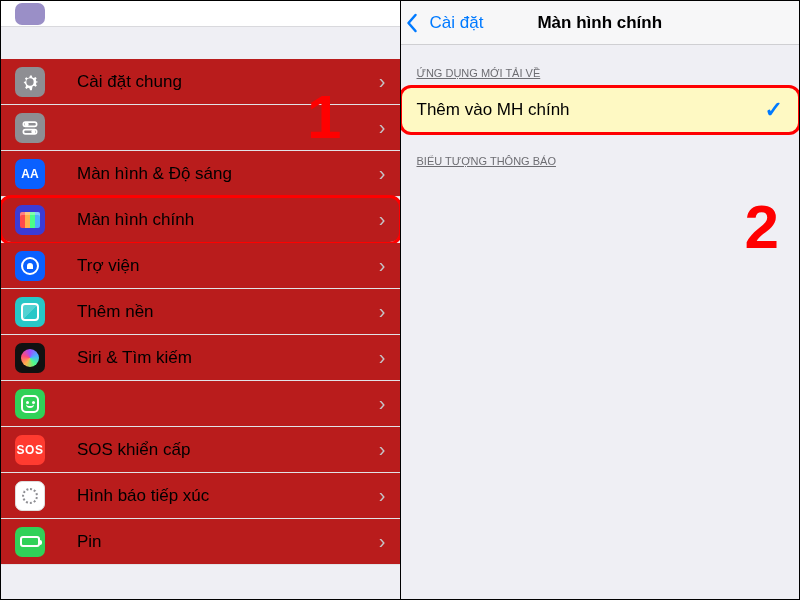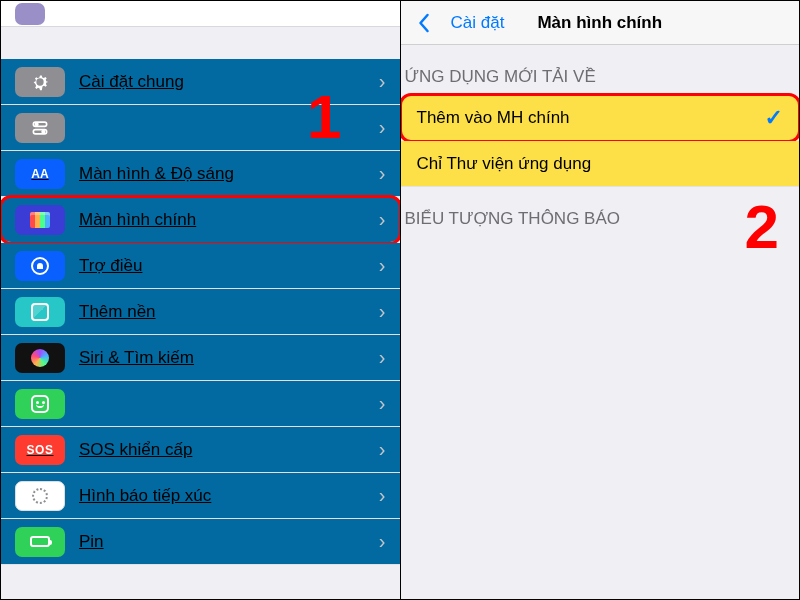--- a/index.html
+++ b/index.html
@@ -4,23 +4,23 @@
 <style>
   * { box-sizing: border-box; margin: 0; padding: 0; }
   html, body { width: 800px; height: 600px; font-family: -apple-system, "Helvetica Neue", Arial, sans-serif; overflow: hidden; }
   body { display: flex; border: 1px solid #000; background: #fff; }
   .panel { flex: 1; height: 100%; background: #efeff4; overflow: hidden; position: relative; }
   .panel.left { border-right: 1px solid #000; }
   
   .cut-row { background:#fff; height:26px; display:flex; align-items:center; padding:0 14px; border-bottom:1px solid #d9d9dd; }
   .cut-icon { width:30px; height:22px; background:#9a8fc7; border-radius:7px; margin-right:12px; }
   .gap { height:32px; }
-  .row { background:#0369a1; height:46px; display:flex; align-items:center; padding:0 14px; border-bottom:1px solid #e2e2e6; position:relative;text-decoration:underline; }
+  .row { background:#b91c1c; height:46px; display:flex; align-items:center; padding:0 14px; border-bottom:1px solid #e2e2e6; position:relative; }
   .row:first-of-type { border-top:1px solid #e2e2e6; }
-  .icon { width:50px; height:30px; border-radius:7px; margin-right:14px; flex-shrink:0; display:flex; align-items:center; justify-content:center; }
+  .icon { width:30px; height:30px; border-radius:7px; margin-right:32px; flex-shrink:0; display:flex; align-items:center; justify-content:center; }
   .label { font-size:17px; color:#000; }
   .chev { position:absolute; right:14px; color:#c5c5c8; font-size:20px; font-weight:300; }
   .highlight-left { outline:3px solid #f00; outline-offset:-1px; border-radius:10px; }
   .badge { position:absolute; color:#f00; font-size:62px; font-weight:700; font-family:"Arial Black",Arial; pointer-events:none; }
   
   .ic-general { background:#8e8e93; }
   .ic-general svg { width:22px; height:22px; }
   .ic-control { background:#8e8e93; }
   .ic-display { background:#0a60ff; color:#fff; font-size:12px; font-weight:700; }
   .ic-home { background:#3b3bd6; }
@@ -37,25 +37,25 @@
   .ic-face-inner::before{content:"";position:absolute;top:4px;left:3px;width:3px;height:3px;background:#fff;border-radius:50%;box-shadow:6px 0 0 #fff;}
   .ic-face-inner::after{content:"";position:absolute;bottom:3px;left:3px;width:8px;height:3px;border-bottom:2px solid #fff;border-radius:0 0 6px 6px;}
   .ic-sos { background:#ff3b30; color:#fff; font-size:12px; font-weight:700; letter-spacing:0.5px; }
   .ic-expose { background:#fff; border:1px solid #ddd; }
   .ic-expose-inner { width:16px;height:16px;border-radius:50%;border:2px dotted #8e8e93; }
   .ic-battery { background:#30d158; }
   .ic-battery-inner { width:20px;height:11px;border:2px solid #fff;border-radius:3px;position:relative; }
   .ic-battery-inner::after{content:"";position:absolute;right:-4px;top:2px;width:2px;height:5px;background:#fff;border-radius:0 2px 2px 0;}
   
   .r-header { height:44px; background:#f7f7f8; border-bottom:1px solid #cfcfd2; display:flex; align-items:center; justify-content:center; position:relative; }
-  .r-back { position:absolute; left:16px; color:#007aff; font-size:17px; display:flex; align-items:center; gap:21px; }
+  .r-back { position:absolute; left:4px; color:#007aff; font-size:17px; display:flex; align-items:center; gap:12px; }
   .r-back svg { width:13px; height:20px; }
   .r-title { font-size:17px; font-weight:600; }
-  .sect-title { font-size:17px; color:#6d6d72; padding:22px 4px 8px; text-transform:uppercase; }
-  .r-row { background:#fde047; height:46px; display:flex; align-items:center; padding:0 16px; border-bottom:1px solid #e2e2e6; border-top:1px solid #e2e2e6; position:relative; }
+  .sect-title { font-size:11px; color:#6d6d72; padding:22px 16px 8px; text-transform:uppercase;text-decoration:underline; }
+  .r-row { background:#fef9c3; height:46px; display:flex; align-items:center; padding:0 16px; border-bottom:1px solid #e2e2e6; border-top:1px solid #e2e2e6; position:relative; }
   .r-row + .r-row { border-top:none; }
   .r-row .label { font-size:17px; }
   .check { position:absolute; right:16px; color:#007aff; font-size:22px; font-weight:600; }
   .highlight-right { outline:3px solid #f00; outline-offset:-1px; border-radius:10px; }
   .toggle { position:absolute; right:14px; width:50px; height:30px; background:#e9e9eb; border-radius:15px; }
   .toggle::after { content:""; position:absolute; left:2px; top:2px; width:26px; height:26px; background:#fff; border-radius:50%; box-shadow:0 1px 3px rgba(0,0,0,0.25); }
 </style>
 </head>
 <body>
 
@@ -98,21 +98,21 @@
         <div class="ic-home-inner"></div>
       </div>
     <span class="label">Màn hình chính</span>
     <span class="chev">›</span>
   </div>
 
   <div class="row">
     <div class="icon ic-access">
         <div class="ic-access-ring"></div>
       </div>
-    <span class="label">Trợ điều</span>
+    <span class="label">Trợ viện</span>
     <span class="chev">›</span>
   </div>
 
   <div class="row">
     <div class="icon ic-wall">
         <div class="ic-wall-inner"></div>
       </div>
     <span class="label">Thêm nền</span>
     <span class="chev">›</span>
   </div>
@@ -166,20 +166,17 @@
       <span>Cài đặt</span>
     </div>
     <span class="r-title">Màn hình chính</span>
   </div>
 
   <div class="sect-title">ỨNG DỤNG MỚI TẢI VỀ</div>
   <div class="r-row highlight-right">
     <span class="label">Thêm vào MH chính</span>
     <span class="check">✓</span>
   </div>
-  <div class="r-row">
-    <span class="label">Chỉ Thư viện ứng dụng</span>
-  </div>
 
   <div class="sect-title">BIỂU TƯỢNG THÔNG BÁO</div>
 
   <span class="badge" style="top:190px; right:20px;">2</span>
 </div>
 
 </body></html>

